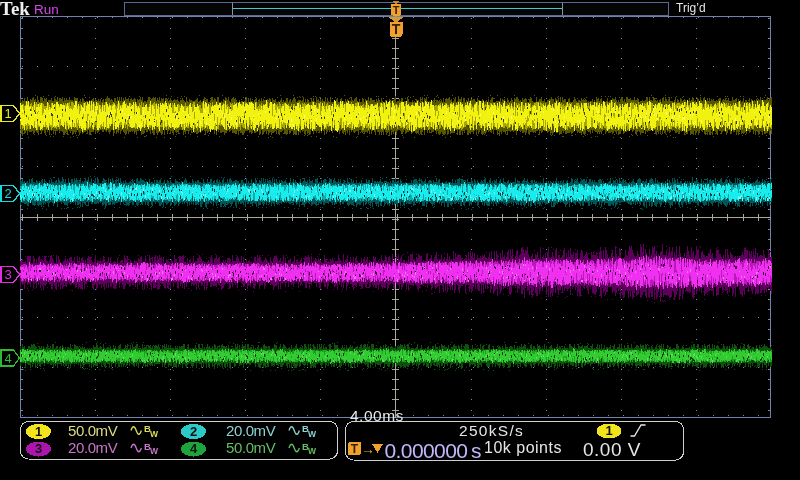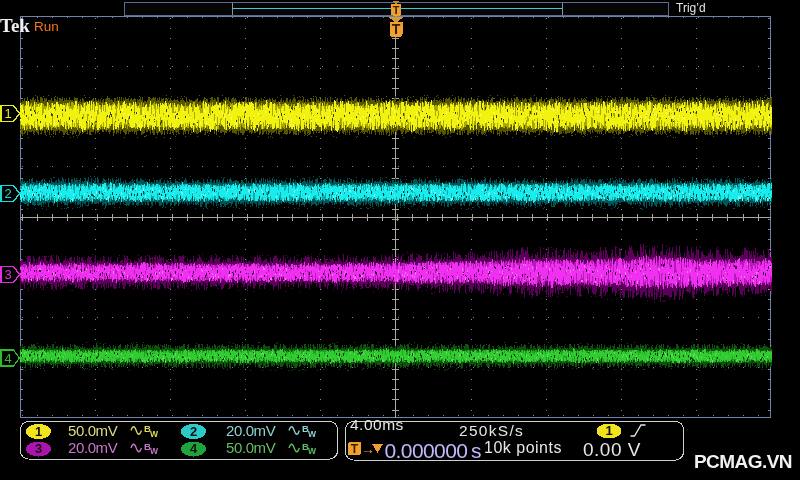--- a/index.html
+++ b/index.html
@@ -90,39 +90,38 @@
     <text x="308" y="436.5" fill="#8fd2d2" font-size="8.5" font-weight="bold">W</text>
     <path d="M131 448 q2.6 -7.5 5.2 0 q2.6 7.5 5.2 0" stroke="#c876c8" stroke-width="1.3" fill="none"></path>
     <text x="144" y="449.5" fill="#c876c8" font-size="9.5" font-weight="bold">B</text>
     <text x="150" y="454" fill="#c876c8" font-size="8.5" font-weight="bold">W</text>
     <path d="M289 448 q2.6 -7.5 5.2 0 q2.6 7.5 5.2 0" stroke="#63bd63" stroke-width="1.3" fill="none"></path>
     <text x="302" y="449.5" fill="#63bd63" font-size="9.5" font-weight="bold">B</text>
     <text x="308" y="454" fill="#63bd63" font-size="8.5" font-weight="bold">W</text>
   </g>
 </svg>
 
-<div class="abs" style="left:0;top:18px;width:125px;height:16px">
+<div class="abs" style="left:0;top:1px;width:125px;height:16px">
   <span class="abs" style="left:0;top:-3px;font-family:'Liberation Serif',serif;font-weight:bold;font-size:19px;color:#f0f0f0">Tek</span>
-  <span class="abs" style="left:34px;top:0.5px;font-size:13.5px;color:#f97316">Run</span>
+  <span class="abs" style="left:34px;top:0.5px;font-size:13.5px;color:#d946ef">Run</span>
 </div>
 <div class="abs wt" style="left:676px;top:1px;font-size:12px">Trig’d</div>
 
 <div class="abs" style="left:28px;top:423.5px;width:21px;text-align:center;font-size:13px;font-weight:bold;color:#111">1</div>
 <div class="abs" style="left:183px;top:423.5px;width:21px;text-align:center;font-size:13px;font-weight:bold;color:#111">2</div>
 <div class="abs" style="left:28px;top:441px;width:21px;text-align:center;font-size:13px;font-weight:bold;color:#111">3</div>
 <div class="abs" style="left:183px;top:441px;width:21px;text-align:center;font-size:13px;font-weight:bold;color:#111">4</div>
 
 <div class="abs" style="left:68px;top:421.6px;font-size:15px;letter-spacing:-0.4px;color:#dcdc82">50.0mV</div>
 <div class="abs" style="left:226px;top:421.6px;font-size:15px;letter-spacing:-0.4px;color:#8fd2d2">20.0mV</div>
 <div class="abs" style="left:68px;top:438.9px;font-size:15px;letter-spacing:-0.4px;color:#c876c8">20.0mV</div>
 <div class="abs" style="left:226px;top:438.9px;font-size:15px;letter-spacing:-0.4px;color:#63bd63">50.0mV</div>
 
-<div class="abs wt" style="left:350px;top:416px;font-size:15.5px;letter-spacing:0.5px">4.00ms</div>
+<div class="abs wt" style="left:350px;top:407px;font-size:15.5px;letter-spacing:0.5px">4.00ms</div>
 <div class="abs wt" style="left:459px;top:421.8px;font-size:15.5px;letter-spacing:1.3px">250kS/s</div>
 <div class="abs" style="left:598.5px;top:423px;width:21px;text-align:center;font-size:13px;font-weight:bold;color:#111">1</div>
 <div class="abs" style="left:384.5px;top:439px;font-size:21px;letter-spacing:-0.6px;color:#c4b5fd">0.000000 s</div>
 <div class="abs wt" style="left:484px;top:439px;font-size:16px;letter-spacing:0.5px">10k points</div>
 <div class="abs wt" style="left:583px;top:439px;font-size:19px;letter-spacing:0.5px">0.00 V</div>
 <div class="abs" style="left:361px;top:440.6px;font-size:14px;color:#f0a030">→</div>
 
-<div class="abs" style="left:694px;top:451.2px;font-size:19px;font-weight:bold;letter-spacing:-0.55px;color:#f2f2f2">PCMAG.VN</div>
 
 </div>
 
 </body></html>

